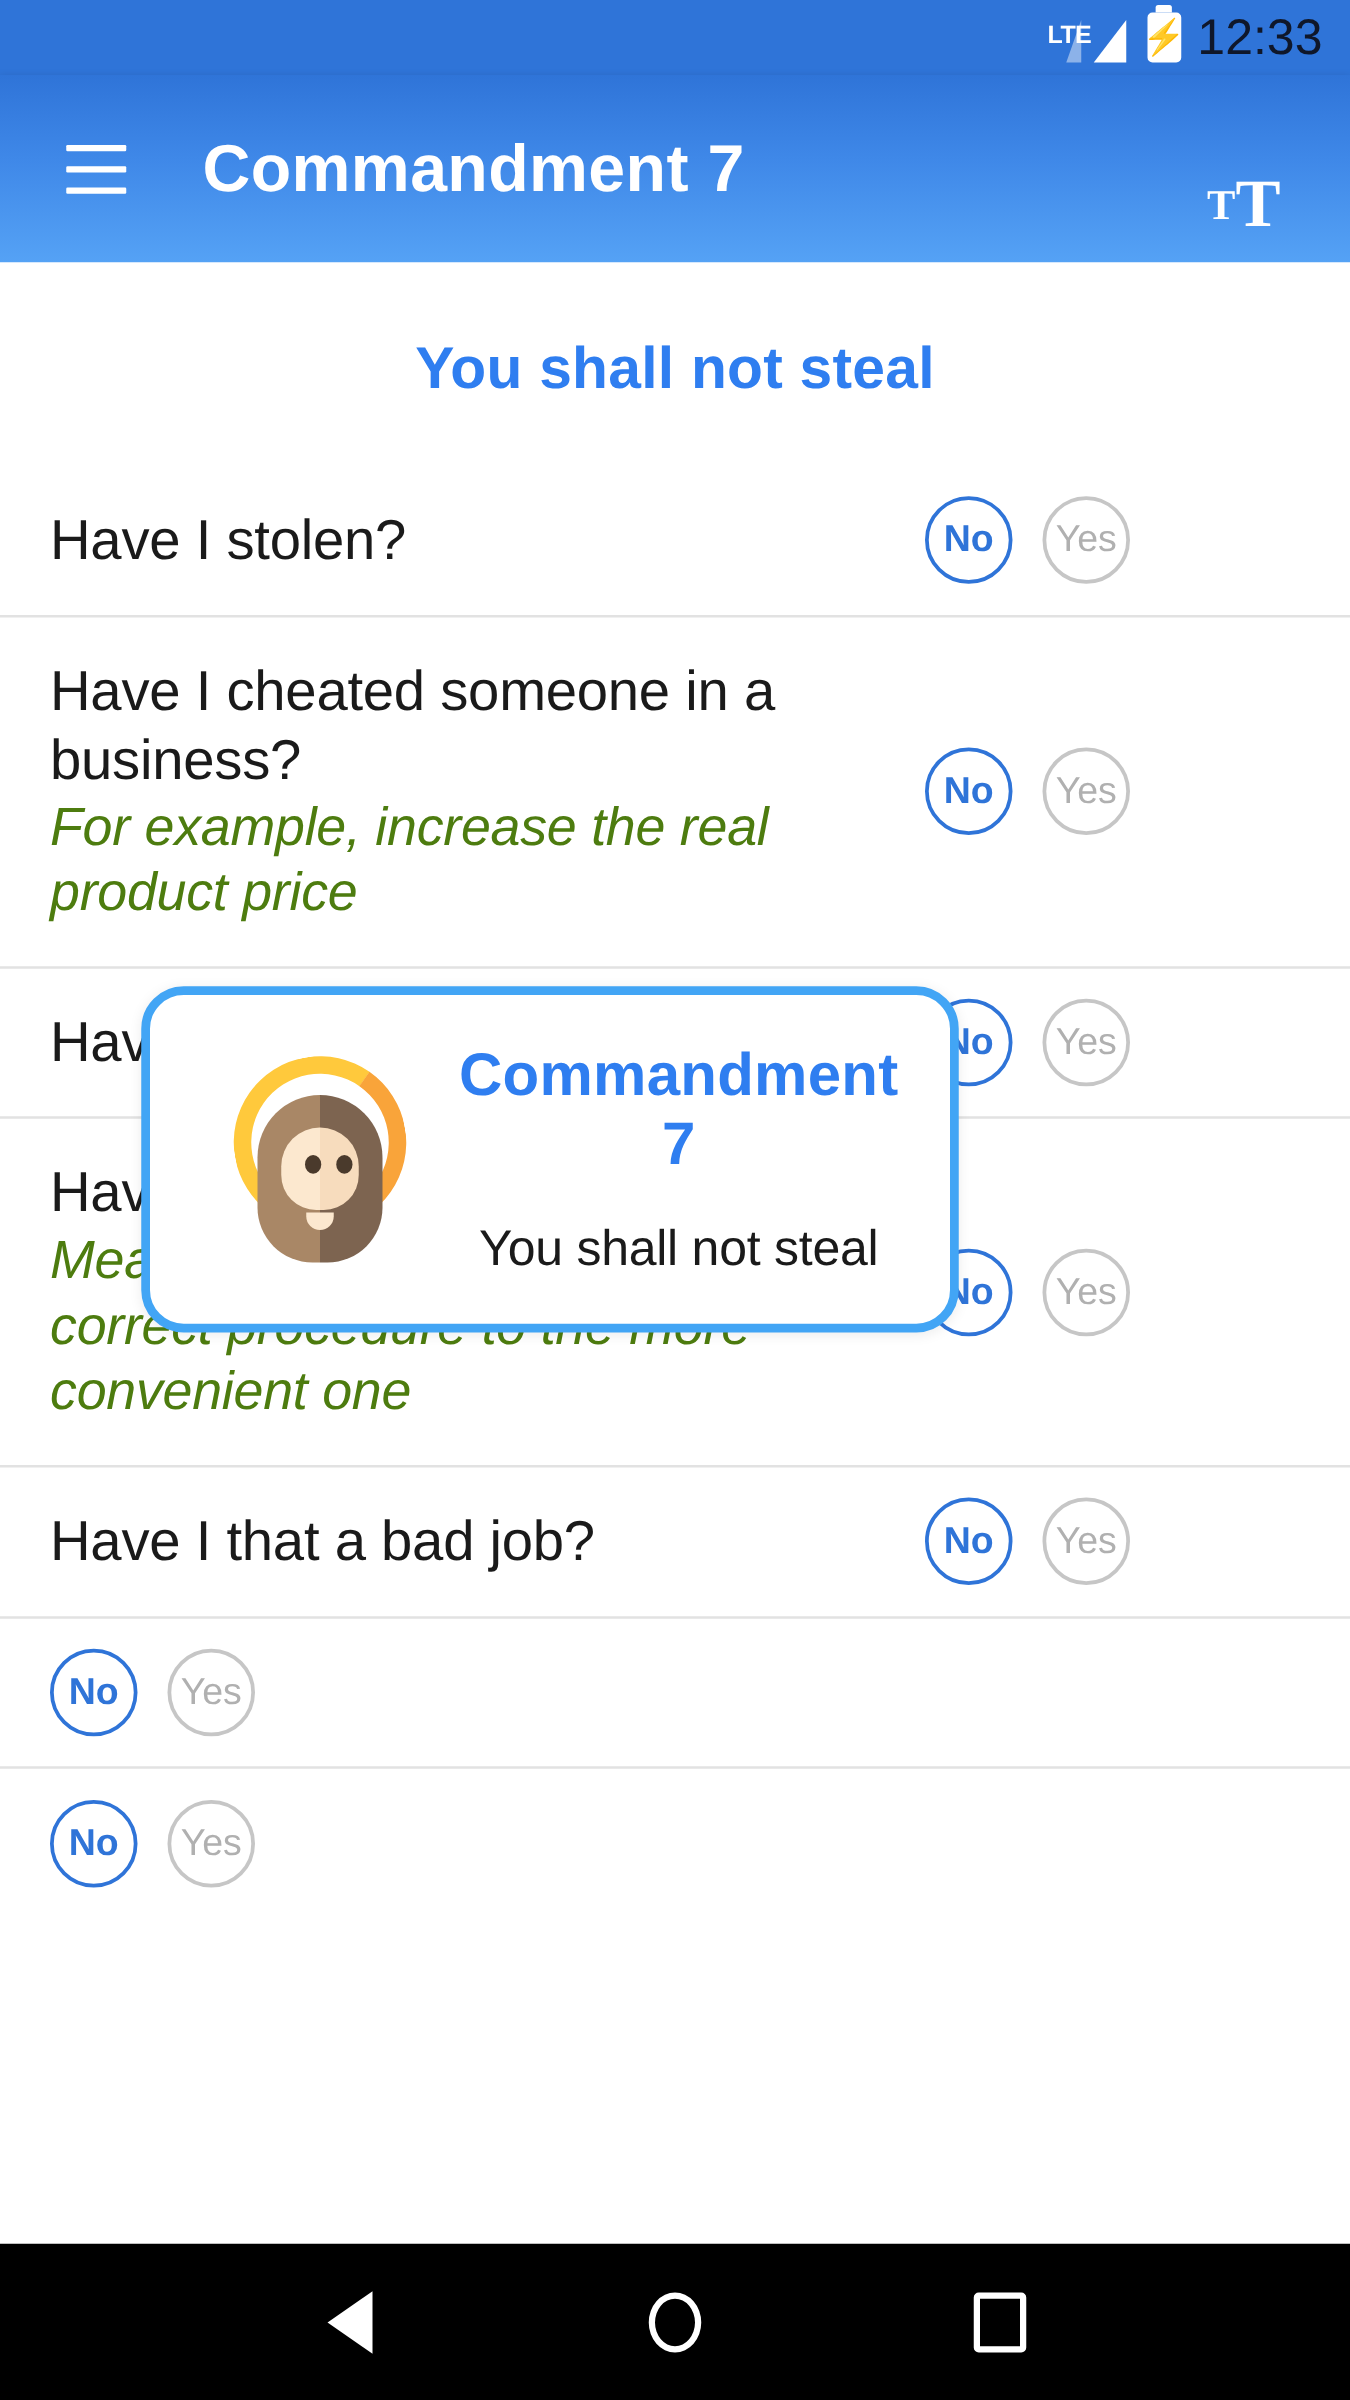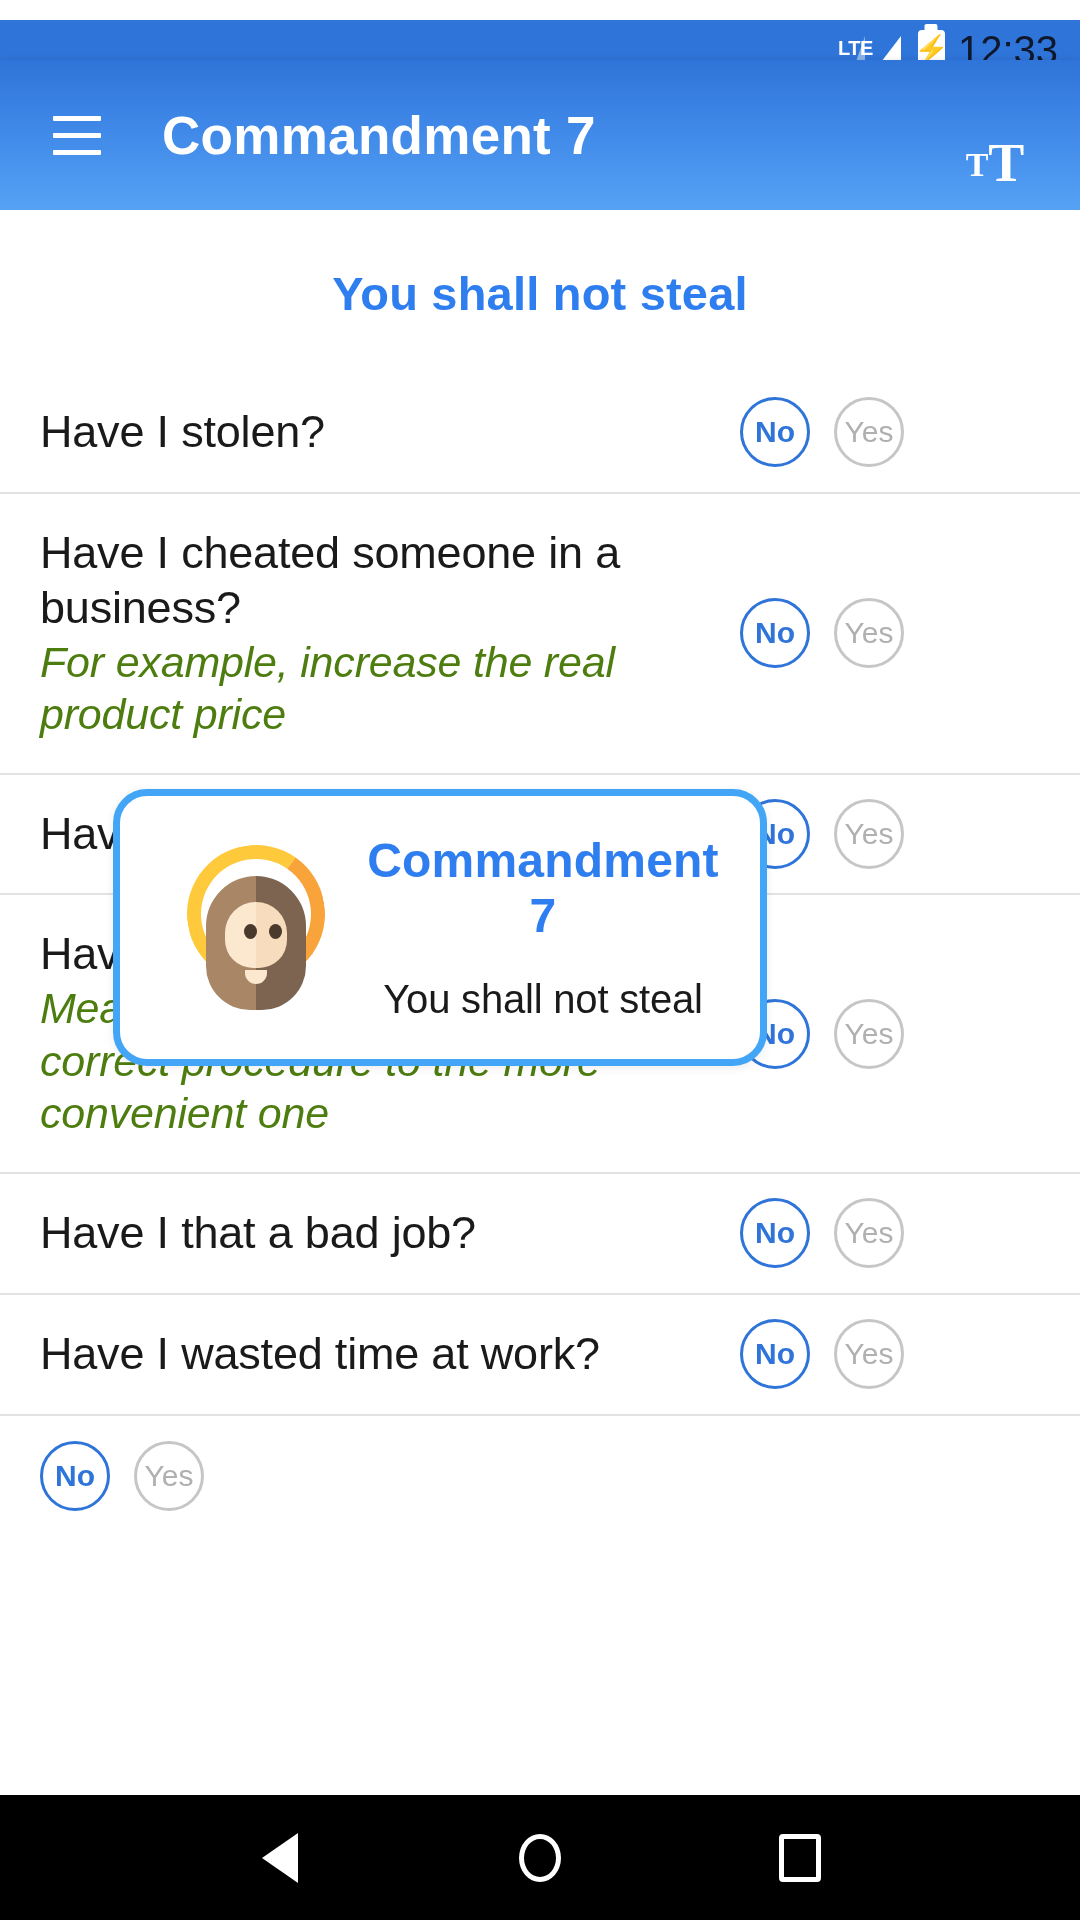--- a/index.html
+++ b/index.html
@@ -24,21 +24,20 @@
     position: absolute;
     top: 0; left: 0;
     width: 1080px;
     height: 60px;
     background: #2f74d8;
     display: flex;
     align-items: center;
     justify-content: flex-end;
     padding-right: 22px;
     gap: 13px;
-    margin-top: 20px;
   }
   .lte-wrap {
     display: flex;
     align-items: flex-end;
     height: 40px;
     position: relative;
   }
   .lte-label {
     color: #ffffff;
     font-size: 20px;
@@ -444,23 +443,20 @@
       <div class="q-text q-pad">
         <div class="q-title">Have I that a bad job?</div>
       </div>
       <div class="answers">
         <div class="ans ans-no">No</div>
         <div class="ans ans-yes">Yes</div>
       </div>
     </div>
 
     <div class="q-row">
-      <div class="q-text q-pad">
-        <div class="q-title">Have I wasted time at work?</div>
-      </div>
       <div class="answers">
         <div class="ans ans-no">No</div>
         <div class="ans ans-yes">Yes</div>
       </div>
     </div>
 
     <div class="q-row">
       <div class="answers">
         <div class="ans ans-no">No</div>
         <div class="ans ans-yes">Yes</div>

